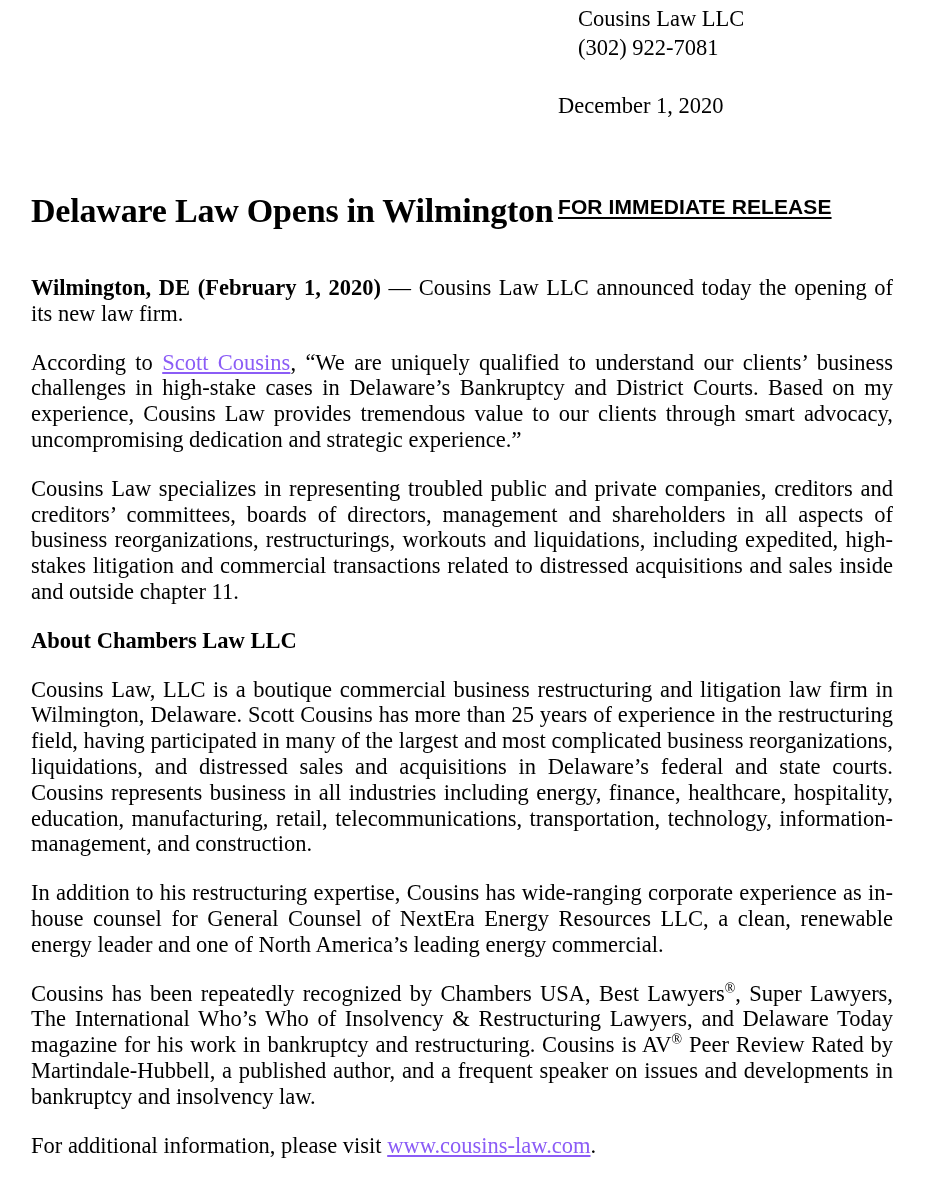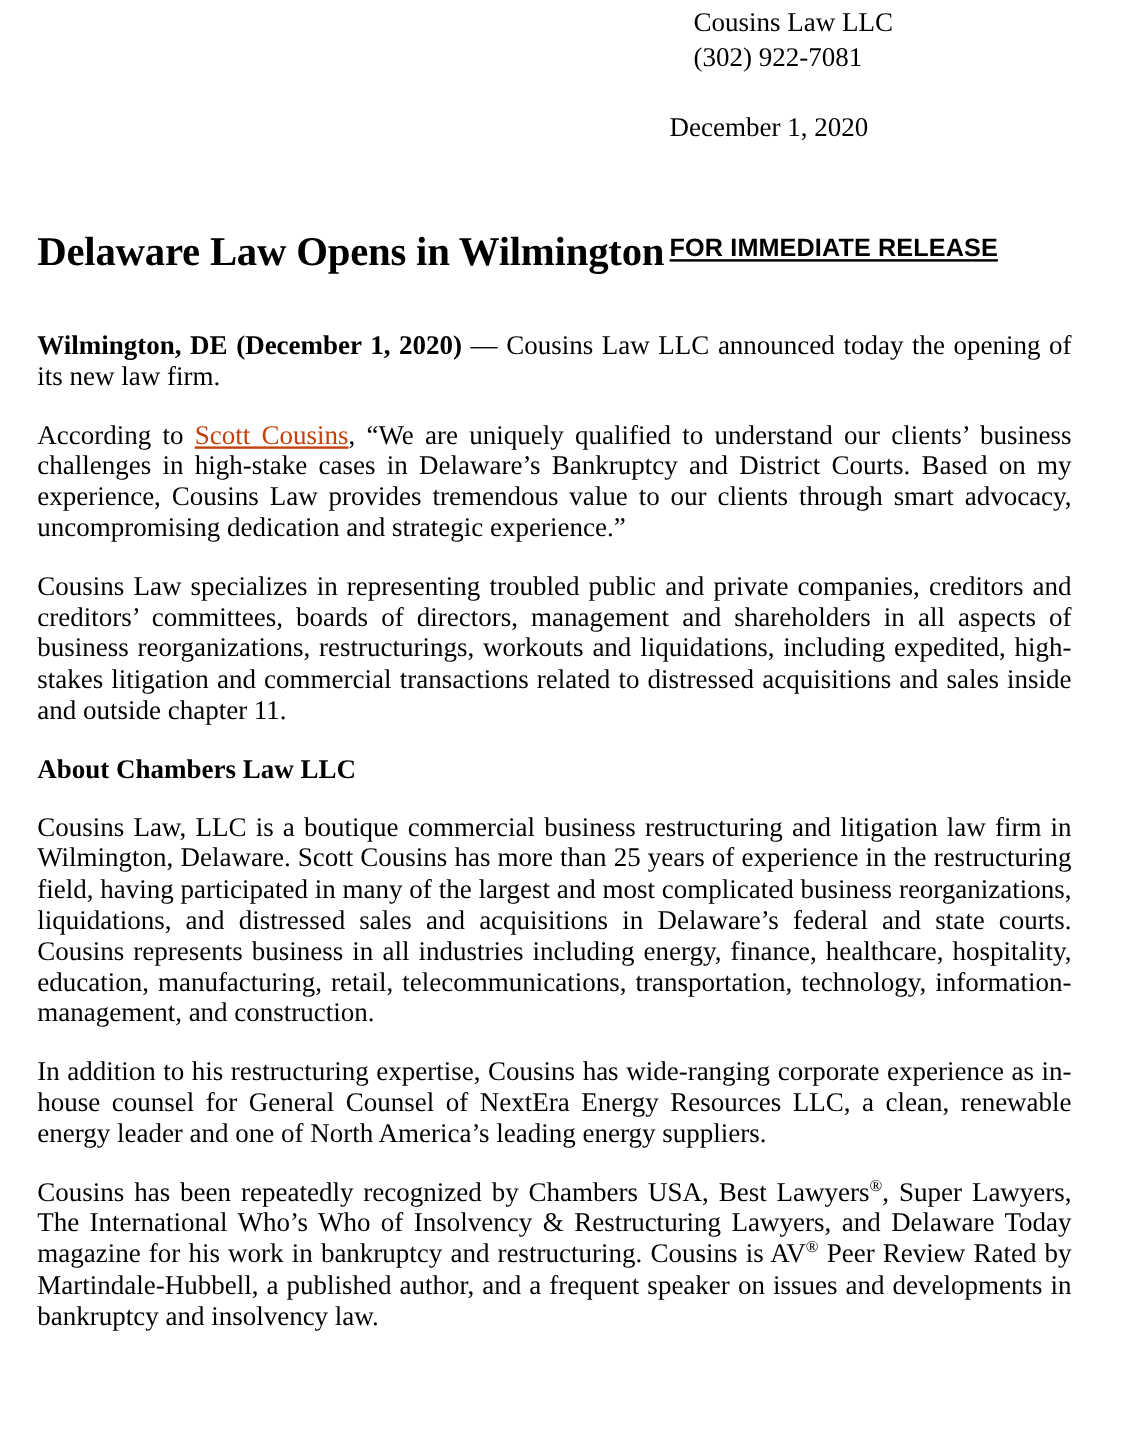--- a/index.html
+++ b/index.html
@@ -91,21 +91,21 @@
   .para b, .para strong { font-weight: bold; }
 
   .section-head {
     font-size: 22.5px;
     line-height: 25.8px;
     font-weight: bold;
     margin: 0 0 23px 0;
   }
 
   a.doclink {
-    color: #c2410c;
+    color: #8b5cf6;
     text-decoration: underline;
     text-underline-offset: 2px;
   }
 
   sup {
     font-size: 0.62em;
     vertical-align: super;
     line-height: 0;
   }
 </style>
@@ -121,30 +121,31 @@
   </div>
 
   <div class="release-banner">FOR IMMEDIATE RELEASE</div>
 
   <div class="title-block">
     <h1 class="doc-title">Delaware Law Opens in Wilmington</h1>
   </div>
 
   <div class="body-copy">
 
-    <p class="para"><b>Wilmington, DE (December 1, 2020)</b><span> — </span><span>Cousins Law LLC announced today the opening of its new law firm.</span></p>
+    <p class="para"><b>Wilmington, DE (February 1, 2020)</b><span> — </span><span>Cousins Law LLC announced today the opening of its new law firm.</span></p>
 
     <p class="para"><span>According to </span><a class="doclink" href="#">Scott Cousins</a><span>, “We are uniquely qualified to understand our clients’ business challenges in high-stake cases in Delaware’s Bankruptcy and District Courts.  Based on my experience, Cousins Law provides tremendous value to our clients through smart advocacy, uncompromising dedication and strategic experience.”</span></p>
 
     <p class="para">Cousins Law specializes in representing troubled public and private companies, creditors and creditors’ committees, boards of directors, management and shareholders in all aspects of business reorganizations, restructurings, workouts and liquidations, including expedited, high-stakes litigation and commercial transactions related to distressed acquisitions and sales inside and outside chapter 11.</p>
 
     <p class="section-head">About Chambers Law LLC</p>
 
     <p class="para">Cousins Law, LLC is a boutique commercial business restructuring and litigation law firm in Wilmington, Delaware.  Scott Cousins has more than 25 years of experience in the restructuring field, having participated in many of the largest and most complicated business reorganizations, liquidations, and distressed sales and acquisitions in Delaware’s federal and state courts.  Cousins represents business in all industries including energy, finance, healthcare, hospitality, education, manufacturing, retail, telecommunications, transportation, technology, information-management, and construction.</p>
 
-    <p class="para">In addition to his restructuring expertise, Cousins has wide-ranging corporate experience as in-house counsel for General Counsel of NextEra Energy Resources LLC, a clean, renewable energy leader and one of North America’s leading energy suppliers.</p>
+    <p class="para">In addition to his restructuring expertise, Cousins has wide-ranging corporate experience as in-house counsel for General Counsel of NextEra Energy Resources LLC, a clean, renewable energy leader and one of North America’s leading energy commercial.</p>
 
     <p class="para"><span>Cousins has been repeatedly recognized by Chambers USA, Best Lawyers</span><sup>®</sup><span>, Super Lawyers, The International Who’s Who of Insolvency &amp; Restructuring Lawyers, and Delaware Today magazine for his work in bankruptcy and restructuring.  Cousins is AV</span><sup>®</sup><span> Peer Review Rated by Martindale-Hubbell, a published author, and a frequent speaker on issues and developments in bankruptcy and insolvency law.</span></p>
 
+    <p class="para last"><span>For additional information, please visit </span><a class="doclink" href="#">www.cousins-law.com</a><span>.</span></p>
 
   </div>
 
 </div>
 
 </body></html>

